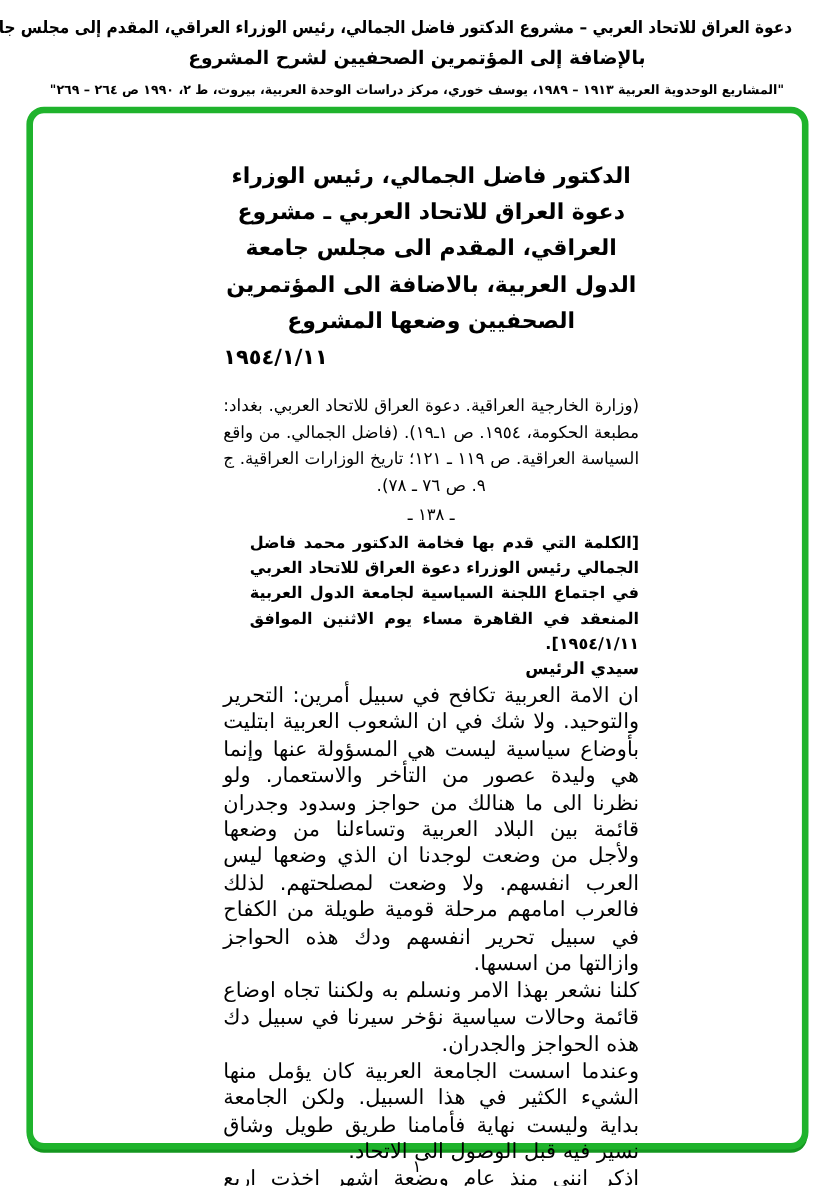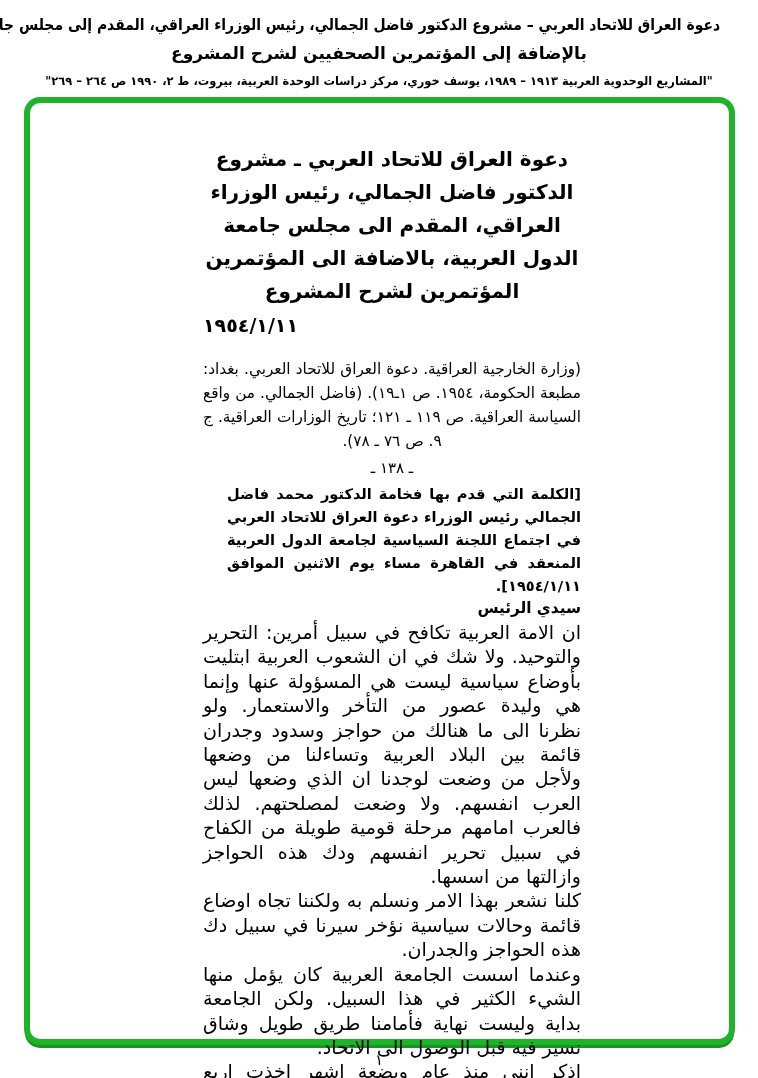--- a/index.html
+++ b/index.html
@@ -75,25 +75,25 @@
     <span class="h-line1">دعوة العراق للاتحاد العربي – مشروع الدكتور فاضل الجمالي، رئيس الوزراء العراقي، المقدم إلى مجلس جامعة الدول العربية،</span>
     <span class="h-line2">بالإضافة إلى المؤتمرين الصحفيين لشرح المشروع</span>
     <span class="h-line3">"المشاريع الوحدوية العربية ١٩١٣ – ١٩٨٩، يوسف خوري، مركز دراسات الوحدة العربية، بيروت، ط ٢، ١٩٩٠ ص ٢٦٤ – ٢٦٩"</span>
   </div>
 
   <div class="frame"></div>
 
   <div class="content">
 
     <div class="doc-title">
+      <span class="t-line">الدكتور فاضل الجمالي، رئيس الوزراء</span>
       <span class="t-line">دعوة العراق للاتحاد العربي ـ مشروع</span>
-      <span class="t-line">الدكتور فاضل الجمالي، رئيس الوزراء</span>
       <span class="t-line">العراقي، المقدم الى مجلس جامعة</span>
       <span class="t-line">الدول العربية، بالاضافة الى المؤتمرين</span>
-      <span class="t-line">المؤتمرين لشرح المشروع</span>
+      <span class="t-line">الصحفيين وضعها المشروع</span>
       <span class="doc-date" dir="ltr">١٩٥٤/١/١١</span>
     </div>
 
     <div class="citation">(وزارة الخارجية العراقية. دعوة العراق للاتحاد العربي. بغداد: مطبعة الحكومة، ١٩٥٤. ص ١ـ١٩). (فاضل الجمالي. من واقع السياسة العراقية. ص ١١٩ ـ ١٢١؛ تاريخ الوزارات العراقية. ج ٩. ص ٧٦ ـ ٧٨).</div>
 
     <div class="page-marker">ـ ١٣٨ ـ</div>
 
     <div class="intro">[الكلمة التي قدم بها فخامة الدكتور محمد فاضل الجمالي رئيس الوزراء دعوة العراق للاتحاد العربي في اجتماع اللجنة السياسية لجامعة الدول العربية المنعقد في القاهرة مساء يوم الاثنين الموافق ١٩٥٤/١/١١].</div>
 
     <div class="salutation">سيدي الرئيس</div>

